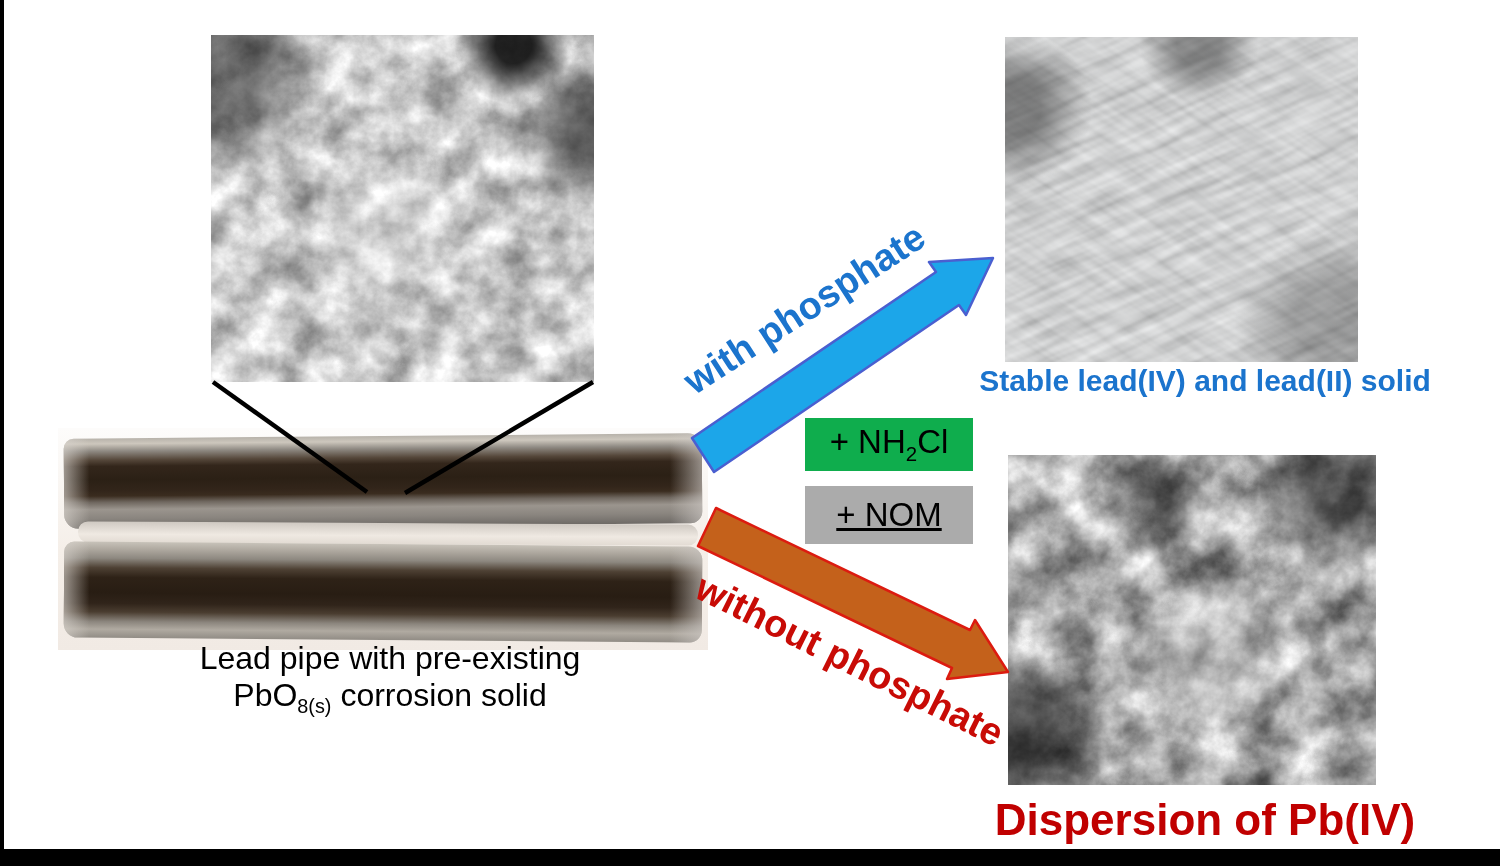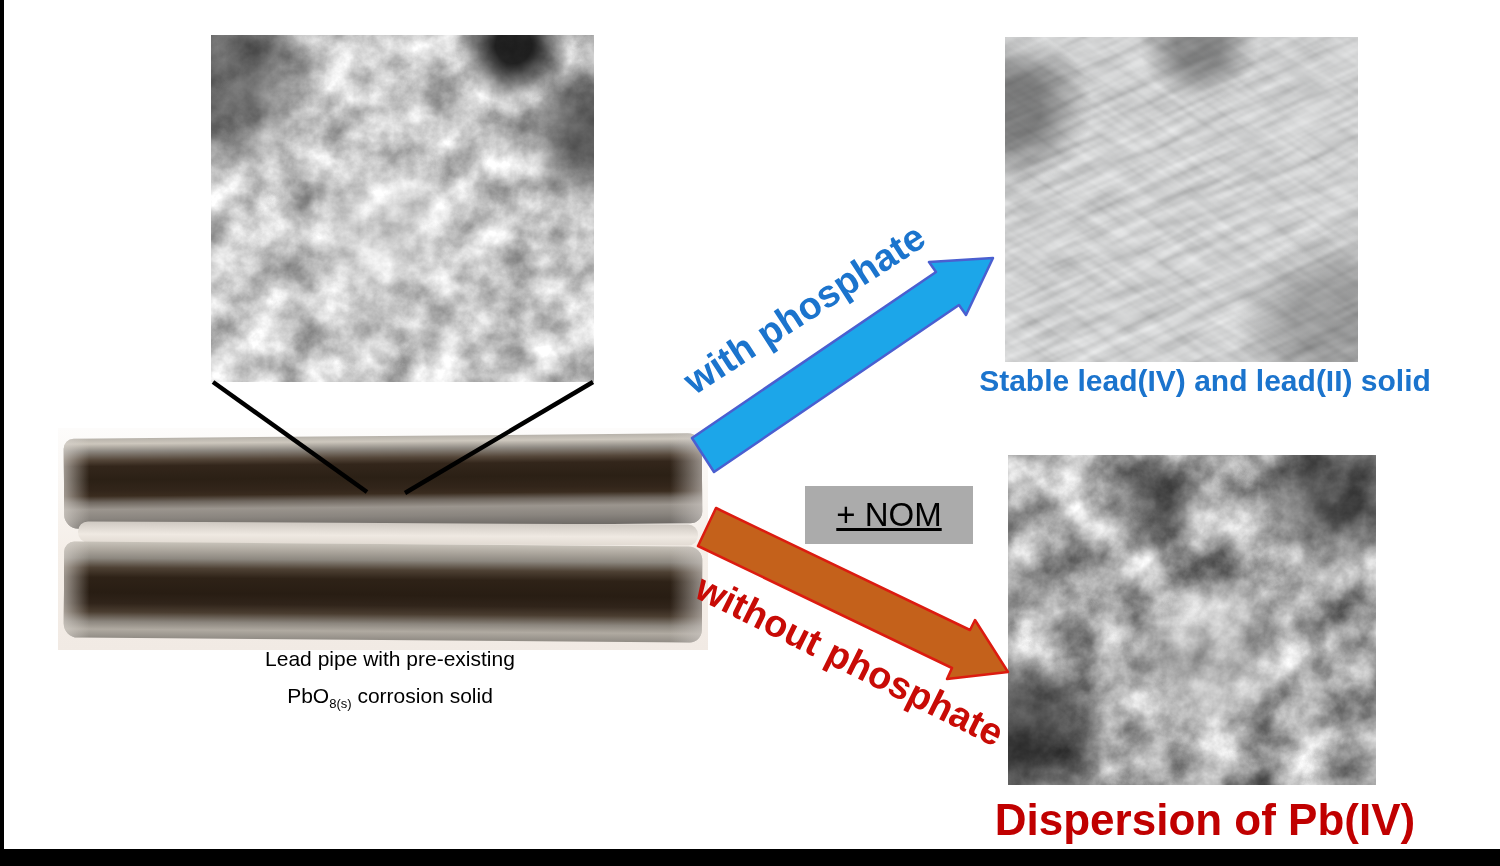--- a/index.html
+++ b/index.html
@@ -46,21 +46,21 @@
         #2e2217 37%,#281d13 53%,#30241a 64%,#4a3d30 73%,#8b857d 83%,#b0aaa1 91%,#918c85 100%); }
   .pipe-half::after { content:""; position:absolute; left:0; top:0; right:0; bottom:0; border-radius:inherit;
       background:linear-gradient(90deg, rgba(216,211,205,0.65) 0%, rgba(216,211,205,0) 4%,
         rgba(216,211,205,0) 95%, rgba(205,200,196,0.65) 100%); }
 
   
   .overlay { position:absolute; left:0; top:0; width:1500px; height:866px; pointer-events:none; }
 
   
   .caption { position:absolute; text-align:center; }
-  .caption-pipe { left:110px; top:640px; width:560px; font-size:21px; line-height:37px; color:#000; }
+  .caption-pipe { left:110px; top:640px; width:560px; font-size:32px; line-height:37px; color:#000; }
   .caption-pipe sub { font-size:0.62em; }
   .caption-stable { left:955px; top:364px; width:500px; font-size:30px; font-weight:bold; }
   .caption-dispersion { left:950px; top:795px; width:510px; font-size:44px; font-weight:bold; }
 
   .arrow-label { position:absolute; font-weight:bold; white-space:nowrap; }
   .label-with { left:700px; top:360px; font-size:38px; transform-origin:0 100%; transform:rotate(-33deg); height:44px; }
   .label-without { left:708px; top:566px; font-size:38px; transform-origin:0 0; transform:rotate(26.5deg); }
 
   .reagent-box { position:absolute; left:805px; width:168px; display:flex; align-items:center; justify-content:center;
       color:#000; font-size:33px; }
@@ -150,20 +150,23 @@
   <svg class="overlay" viewBox="0 0 1500 866">
     <line x1="213" y1="382" x2="367" y2="492" stroke-width="4.5" style="stroke: rgb(0, 0, 0);"></line>
     <line x1="593" y1="382" x2="405" y2="493" stroke-width="4.5" style="stroke: rgb(0, 0, 0);"></line>
     <polygon points="692,438 936,272 929,262 993,258 966,315 959,305 714,472" stroke-width="2.5" stroke-linejoin="round" style="fill: rgb(28, 166, 233); stroke: rgb(74, 95, 208);"></polygon>
     <polygon points="716,508 970,630 975,620 1008,672 947,679 952,668 698,546" stroke-width="2.5" stroke-linejoin="round" style="fill: rgb(196, 97, 27); stroke: rgb(220, 27, 16);"></polygon>
   </svg>
 
   <div class="arrow-label label-with" style="color: rgb(27, 116, 205);">with phosphate</div>
   <div class="arrow-label label-without" style="color: rgb(200, 11, 6);">without phosphate</div>
 
+  <div class="reagent-box box-nh2cl" style="background-color: rgb(15, 173, 77);">
+    <span><span>+ NH</span><sub>2</sub><span>Cl</span></span>
+  </div>
   <div class="reagent-box box-nom" style="background-color: rgb(171, 171, 171);">
     <span>+ NOM</span>
   </div>
 
   <div class="caption caption-pipe">
     <span>Lead pipe with pre-existing</span><br>
     <span><span>PbO</span><sub>8(s)</sub><span> corrosion solid</span></span>
   </div>
   <div class="caption caption-stable" style="color: rgb(27, 116, 205); text-align: center;">Stable lead(IV) and lead(II) solid</div>
   <div class="caption caption-dispersion" style="color: rgb(192, 0, 0);">Dispersion of Pb(IV) colloids</div>

